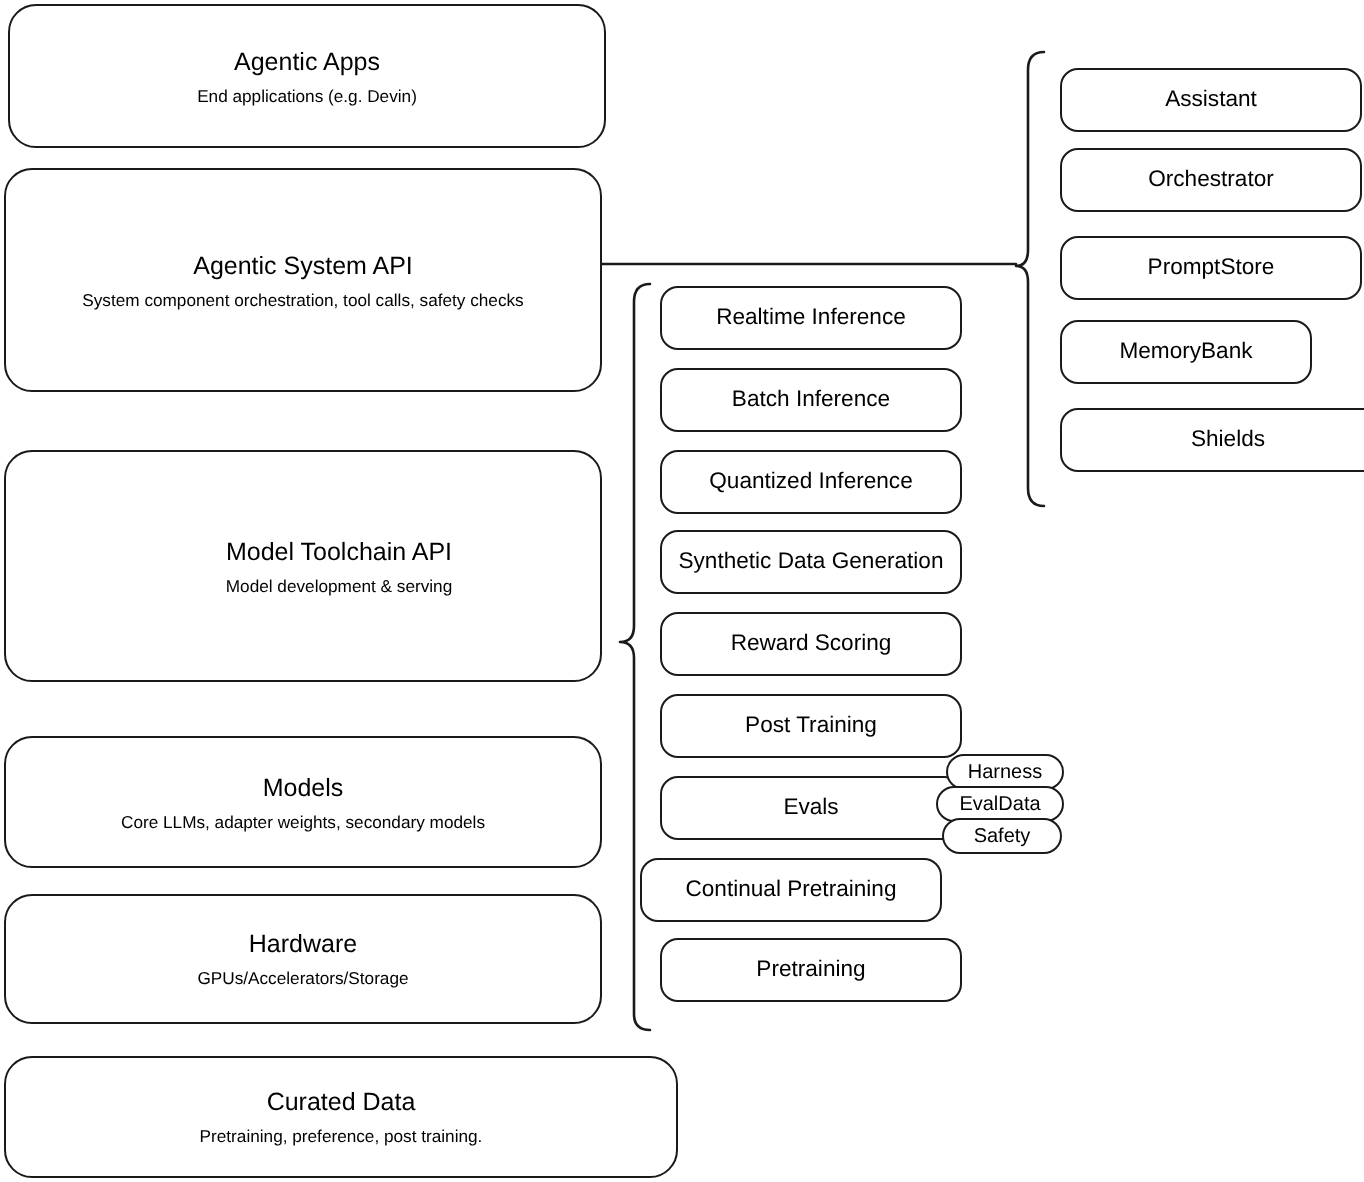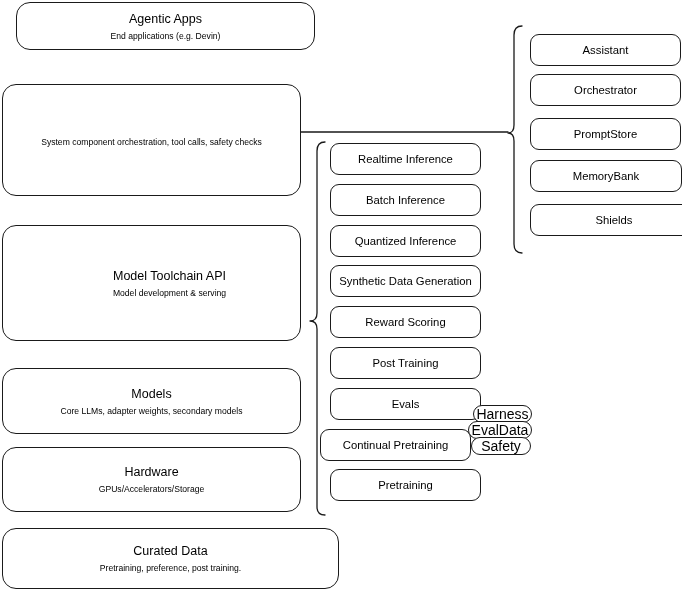--- a/index.html
+++ b/index.html
@@ -61,25 +61,24 @@
   
   .pill {
     position: absolute;
     box-sizing: border-box;
     border: 1.3px solid #1a1a1a;
     border-radius: 999px;
     background: #ffffff;
     display: flex;
     align-items: center;
     justify-content: center;
-    font-size: 14px;
+    font-size: 10px;
     color: #000;
     white-space: nowrap;
     z-index: 5;
-    margin-top: 28px;
   }
   
   .connector-svg {
     position: absolute;
     left: 0;
     top: 0;
     width: 682px;
     height: 591px;
     pointer-events: none;
     overflow: visible;
@@ -97,26 +96,27 @@
 <body>
 
 <div id="canvas">
 
   <svg class="connector-svg" viewBox="0 0 682 591" xmlns="http://www.w3.org/2000/svg">
     <path d="M 301 132 L 508 132"></path>
     <path d="M 522 26 Q 514 26 514 35 L 514 125 Q 514 133 508 133 Q 514 133 514 141 L 514 244 Q 514 253 522 253"></path>
     <path d="M 325 142 Q 317 142 317 151 L 317 313 Q 317 321 310 321 Q 317 321 317 329 L 317 507 Q 317 515 325 515"></path>
   </svg>
 
-  <div class="layer-box" style="left: 16px; top: 2px; width: 299px; height: 48px;">
+  <div class="layer-box" style="left: 4px; top: 2px; width: 299px; height: 72px;">
     <div class="layer-title">Agentic Apps</div>
     <div class="layer-sub">End applications (e.g. Devin)</div>
   </div>
 
   <div class="layer-box" style="left: 2px; top: 84px; width: 299px; height: 112px;">
+    <div class="layer-title">Agentic System API</div>
     <div class="layer-sub">System component orchestration, tool calls, safety checks</div>
   </div>
 
   <div class="layer-box" style="left: 2px; top: 225px; width: 299px; height: 116px; padding-left: 36px;">
     <div class="layer-title">Model Toolchain API</div>
     <div class="layer-sub">Model development &amp; serving</div>
   </div>
 
   <div class="layer-box" style="left: 2px; top: 368px; width: 299px; height: 66px;">
     <div class="layer-title">Models</div>
@@ -143,16 +143,16 @@
   <div class="cap-box" style="left: 320px; top: 429px; width: 151px; height: 32px;">Continual Pretraining</div>
   <div class="cap-box" style="left: 330px; top: 469px; width: 151px; height: 32px;">Pretraining</div>
 
   <div class="pill" style="left: 473px; top: 377px; width: 59px; height: 18px;">Harness</div>
   <div class="pill" style="left: 468px; top: 393px; width: 64px; height: 18px;">EvalData</div>
   <div class="pill" style="left: 471px; top: 409px; width: 60px; height: 18px;">Safety</div>
 
   <div class="cap-box" style="left: 530px; top: 34px; width: 151px; height: 32px;">Assistant</div>
   <div class="cap-box" style="left: 530px; top: 74px; width: 151px; height: 32px;">Orchestrator</div>
   <div class="cap-box" style="left: 530px; top: 118px; width: 151px; height: 32px;">PromptStore</div>
-  <div class="cap-box" style="left: 530px; top: 160px; width: 152px; height: 32px;">MemoryBank</div>
+  <div class="cap-box" style="left: 530px; top: 160px; width: 126px; height: 32px;">MemoryBank</div>
   <div class="cap-box" style="left: 530px; top: 204px; width: 168px; height: 32px;">Shields</div>
 
 </div>
 
 </body></html>

